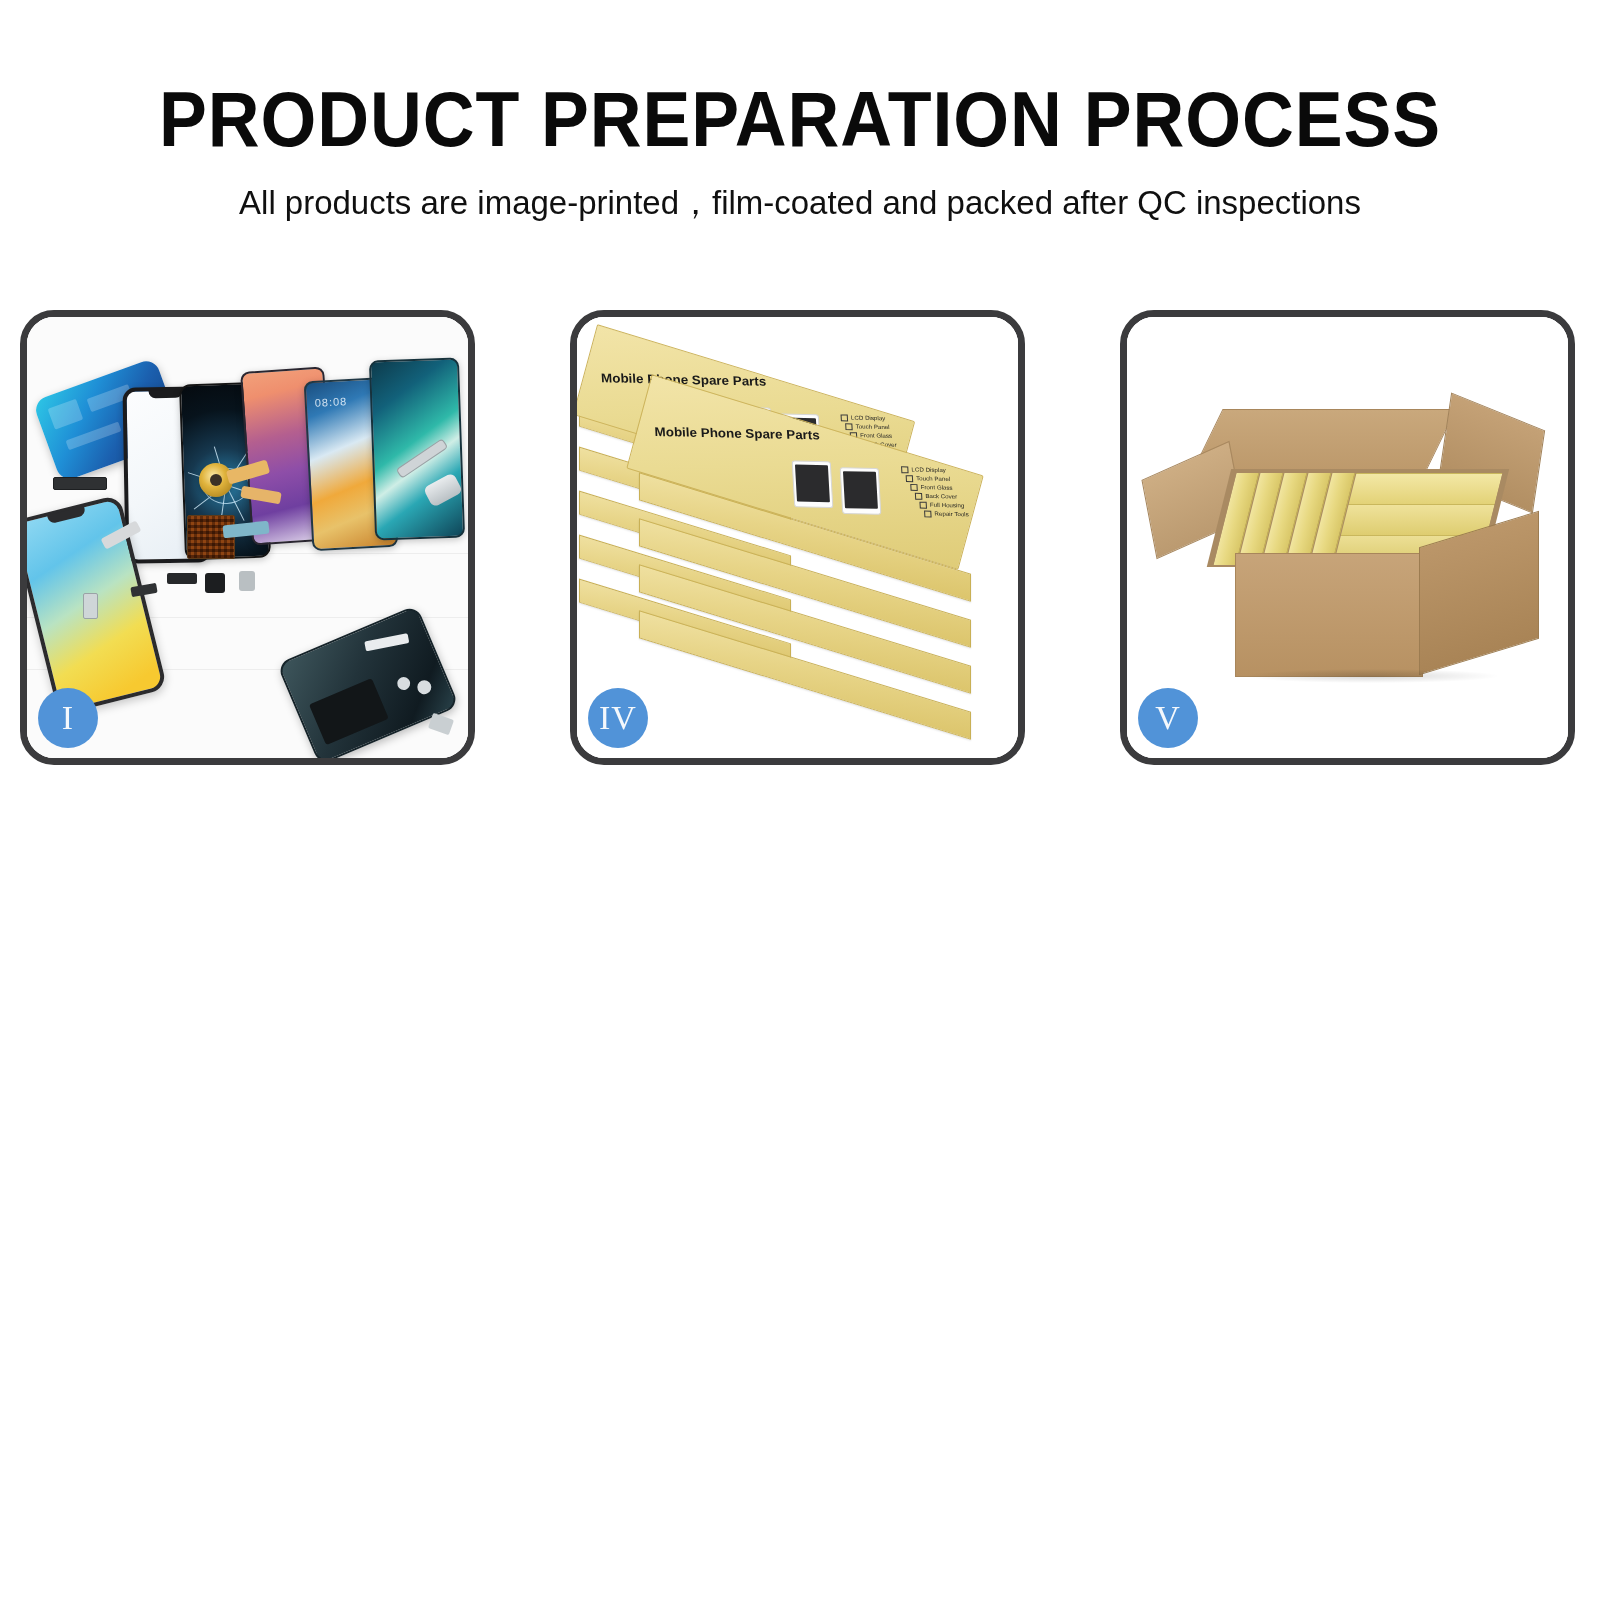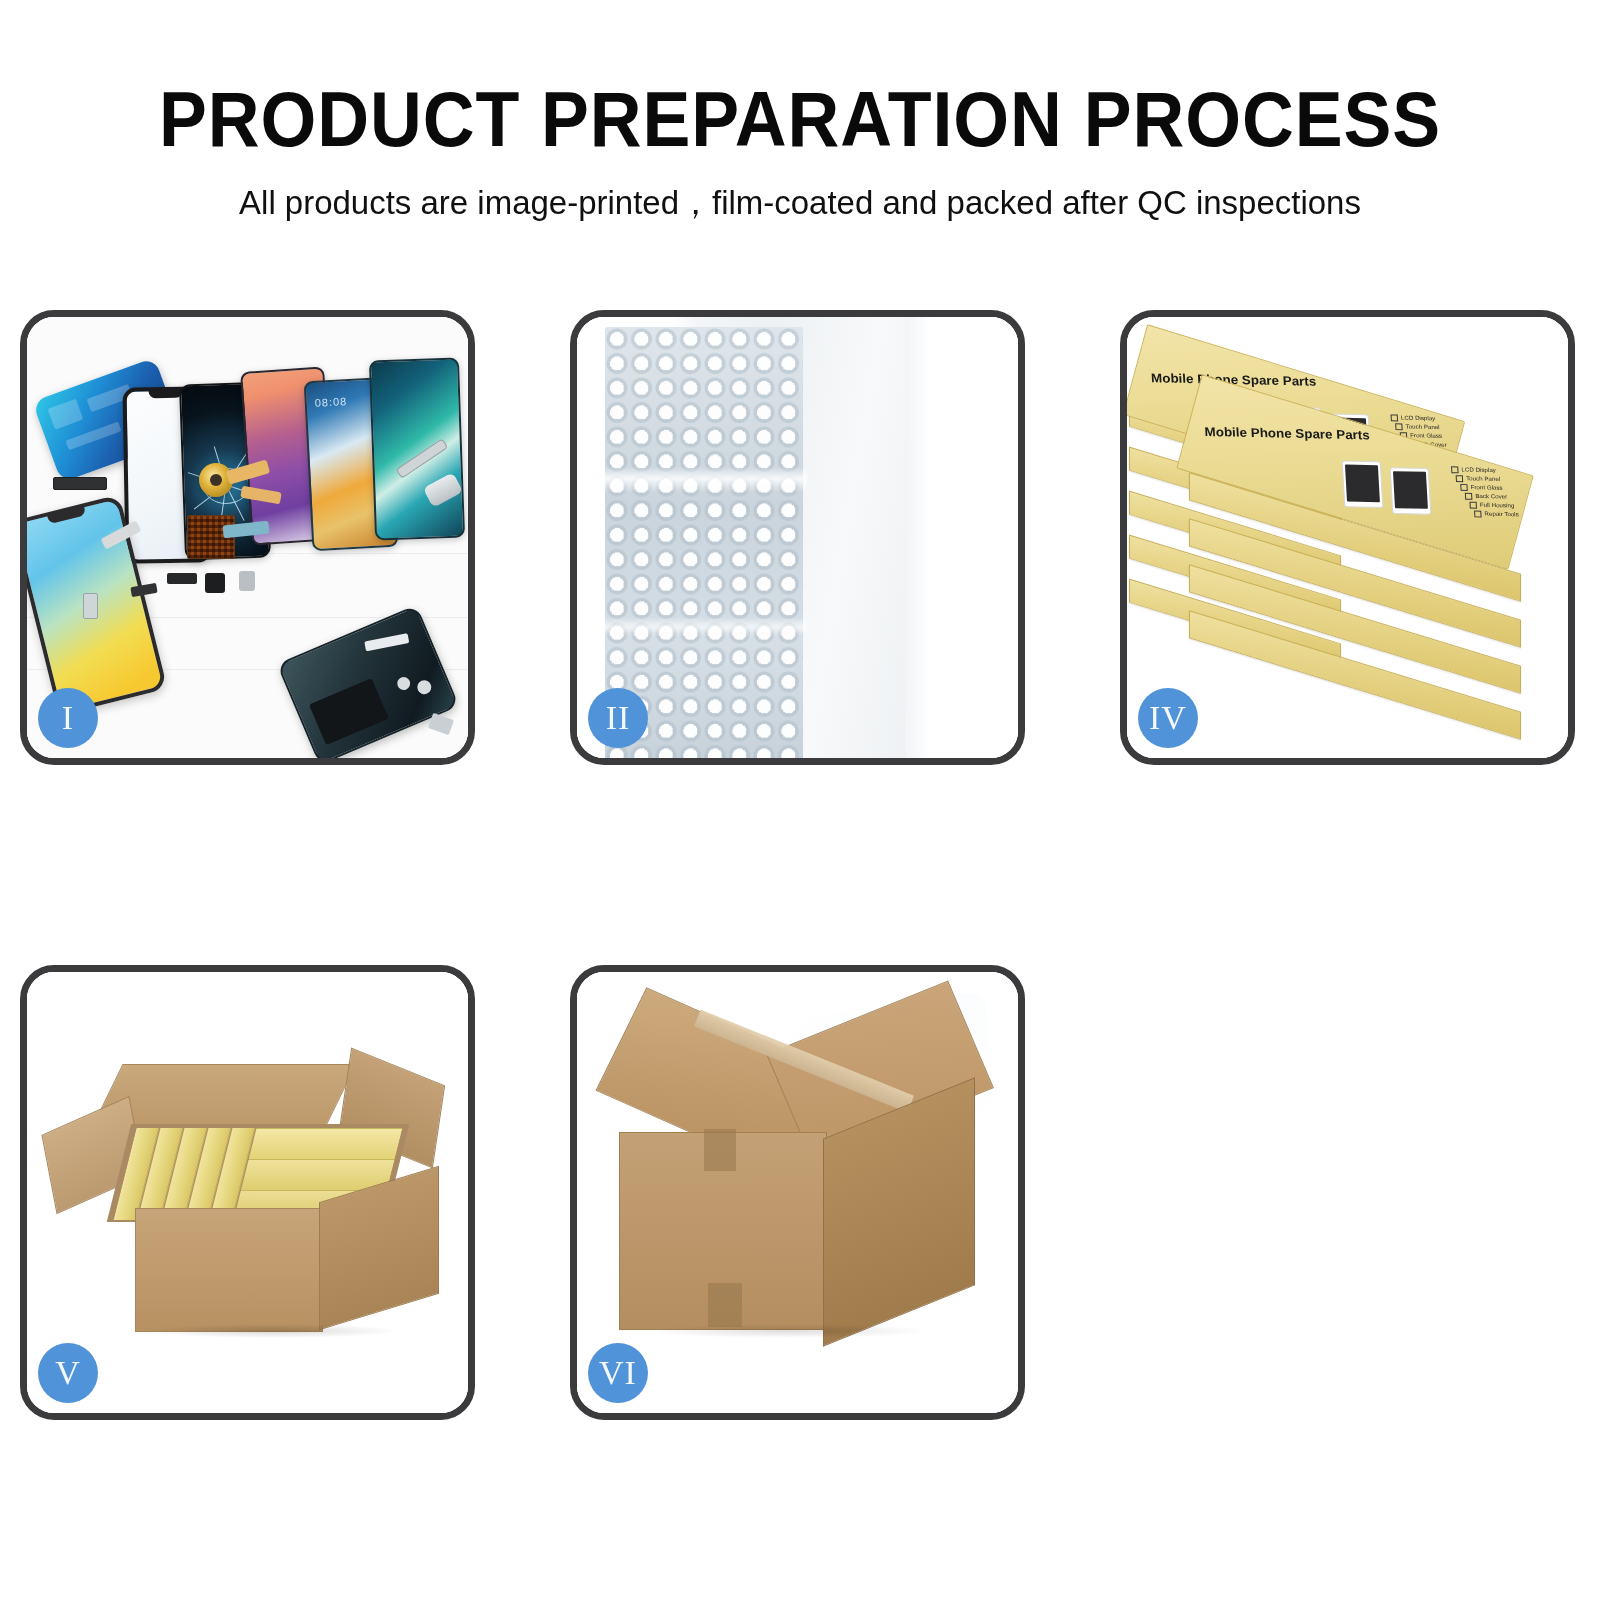--- a/index.html
+++ b/index.html
@@ -459,33 +459,20 @@
           <div class="part p-cam"></div>
           <div class="part p-cam2"></div>
           <div class="part p-tool"></div>
           <div class="part p-brush"></div>
           <div class="part p-screws"></div>
         </div>
       </div>
       <div class="badge">I</div>
     </div>
 
-    <div class="panel">
-      <div class="panel-clip">
-        <div class="bubblewrap">
-          <div class="bw-sheet"></div>
-          <div class="bw-edgeL"></div>
-          <div class="bw-edgeR"></div>
-          <div class="bw-inner"></div>
-          <div class="bw-sheen"></div>
-          <div class="bw-sheen2"></div>
-        </div>
-      </div>
-      <div class="badge">II</div>
-    </div>
 
 
     <div class="panel">
       <div class="panel-clip">
         <div class="stack">
 
           <div class="sb" style="left:2px;top:118px;width:210px;height:22px;transform:skewY(17deg)"></div>
           <div class="sb" style="left:2px;top:162px;width:210px;height:22px;transform:skewY(17deg)"></div>
           <div class="sb" style="left:2px;top:206px;width:210px;height:22px;transform:skewY(17deg)"></div>
           <div class="sb" style="left:2px;top:250px;width:210px;height:22px;transform:skewY(17deg)"></div>
@@ -546,32 +533,15 @@
             <div class="ct-good flat" style="left:120px;width:146px;height:30px;top:62px;background:linear-gradient(180deg,#ecdf95 0%,#dac96c 100%)"></div>
           </div>
           <div class="ct-front"></div>
           <div class="ct-side"></div>
           <div class="ct-shadow"></div>
         </div>
       </div>
       <div class="badge">V</div>
     </div>
 
-    <div class="panel">
-      <div class="panel-clip">
-        <div class="sealed">
-          <div class="sc-glow"></div>
-          <div class="sc-top"></div>
-          <div class="sc-top2"></div>
-          <div class="sc-tape"></div>
-          <div class="sc-front">
-            <div class="sc-tab" style="left:84px;top:-4px;width:32px;height:42px"></div>
-            <div class="sc-tab" style="left:88px;top:150px;width:34px;height:44px"></div>
-          </div>
-          <div class="sc-right"></div>
-          <div class="sc-shadow"></div>
-        </div>
-      </div>
-      <div class="badge">VI</div>
-    </div>
 
   </div>
 </div>
 
 </body></html>

